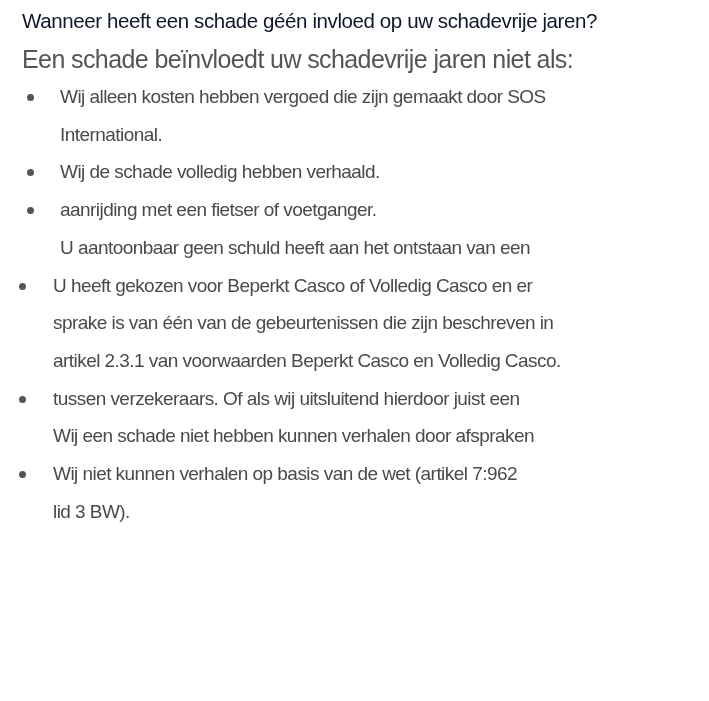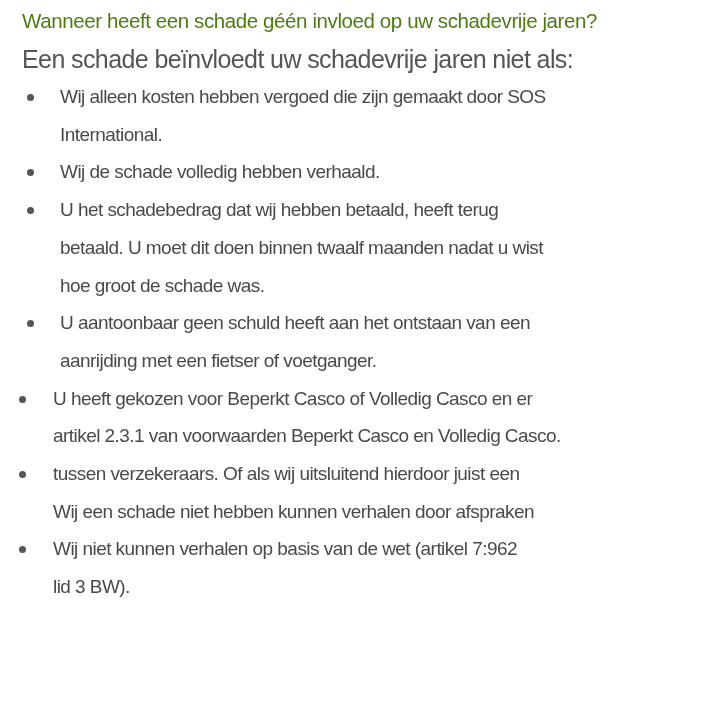--- a/index.html
+++ b/index.html
@@ -2,21 +2,21 @@
 <html><head>
 <meta charset="utf-8">
 <style>
   html, body { margin: 0; padding: 0; background: #ffffff; }
   body {
     width: 709px; height: 701px; overflow: hidden; position: relative;
     font-family: "Liberation Sans", sans-serif;
   }
   .heading {
     position: absolute; left: 22px; top: 6px;
-    font-size: 20.5px; color: #4d7c0f; letter-spacing: -0.4px;
+    font-size: 20.5px; color: #0f172a; letter-spacing: -0.4px;
     white-space: nowrap; line-height: 30px; margin: 0; font-weight: normal;
   }
   .intro {
     position: absolute; left: 22px; top: 45px;
     font-size: 25px; color: #555; letter-spacing: -0.6px;
     white-space: nowrap; line-height: 28px; margin: 0;
   }
   .list { position: absolute; left: 0; top: 78px; width: 709px; margin: 0; padding: 0; list-style: none; }
   .item { position: relative; font-size: 19px; color: #4a4a4a; letter-spacing: -0.55px; line-height: 37.7px; }
   .item .dot { position: absolute; width: 7px; height: 7px; border-radius: 50%; background: #555; top: 16px; }
@@ -43,36 +43,29 @@
   </li>
   <li class="item inner">
     <span class="dot"></span>
     <span class="text">
       <span class="line">Wij de schade volledig hebben verhaald.</span>
     </span>
   </li>
   <li class="item inner">
     <span class="dot"></span>
     <span class="text">
-      <span class="line">U het schadebedrag dat wij hebben betaald, heeft terug</span>
-      <span class="line">betaald. U moet dit doen binnen twaalf maanden nadat u wist</span>
-      <span class="line">hoe groot de schade was.</span>
-    </span>
-  </li>
-  <li class="item inner">
-    <span class="dot"></span>
-    <span class="text">
+      <span class="line">aanrijding met een fietser of voetganger.</span>
       <span class="line">U aantoonbaar geen schuld heeft aan het ontstaan van een</span>
-      <span class="line">aanrijding met een fietser of voetganger.</span>
     </span>
   </li>
   <li class="item outer">
     <span class="dot"></span>
     <span class="text">
       <span class="line">U heeft gekozen voor Beperkt Casco of Volledig Casco en er</span>
+      <span class="line">sprake is van één van de gebeurtenissen die zijn beschreven in</span>
       <span class="line">artikel 2.3.1 van voorwaarden Beperkt Casco en Volledig Casco.</span>
     </span>
   </li>
   <li class="item outer">
     <span class="dot"></span>
     <span class="text">
       <span class="line">tussen verzekeraars. Of als wij uitsluitend hierdoor juist een</span>
       <span class="line">Wij een schade niet hebben kunnen verhalen door afspraken</span>
     </span>
   </li>

